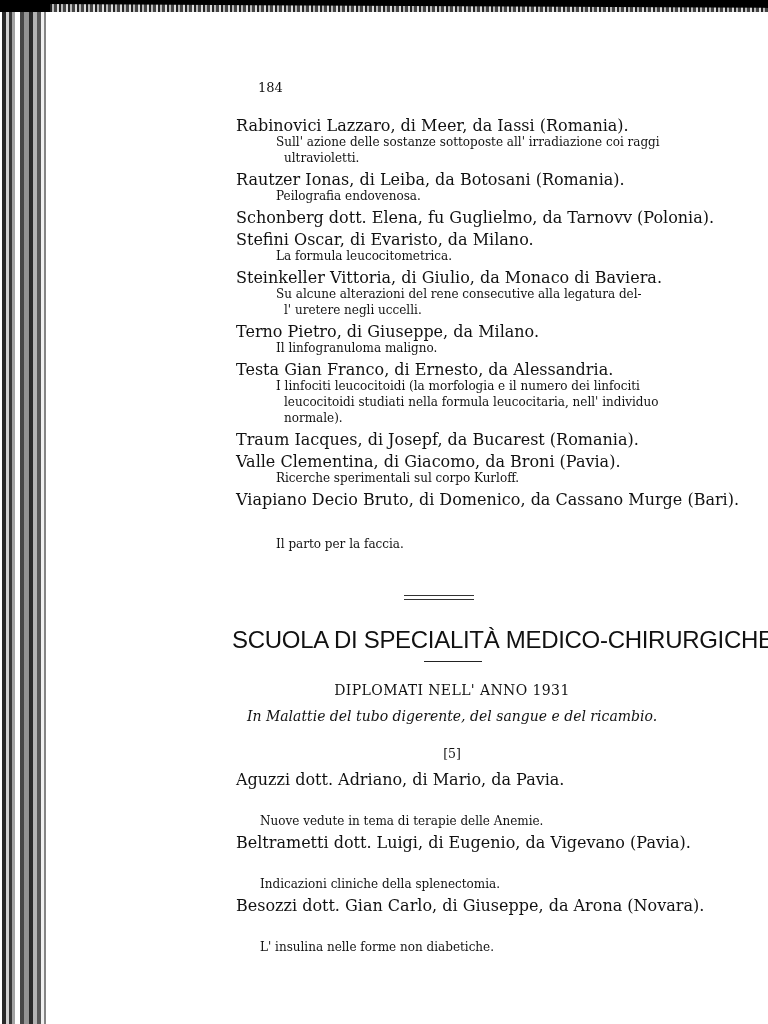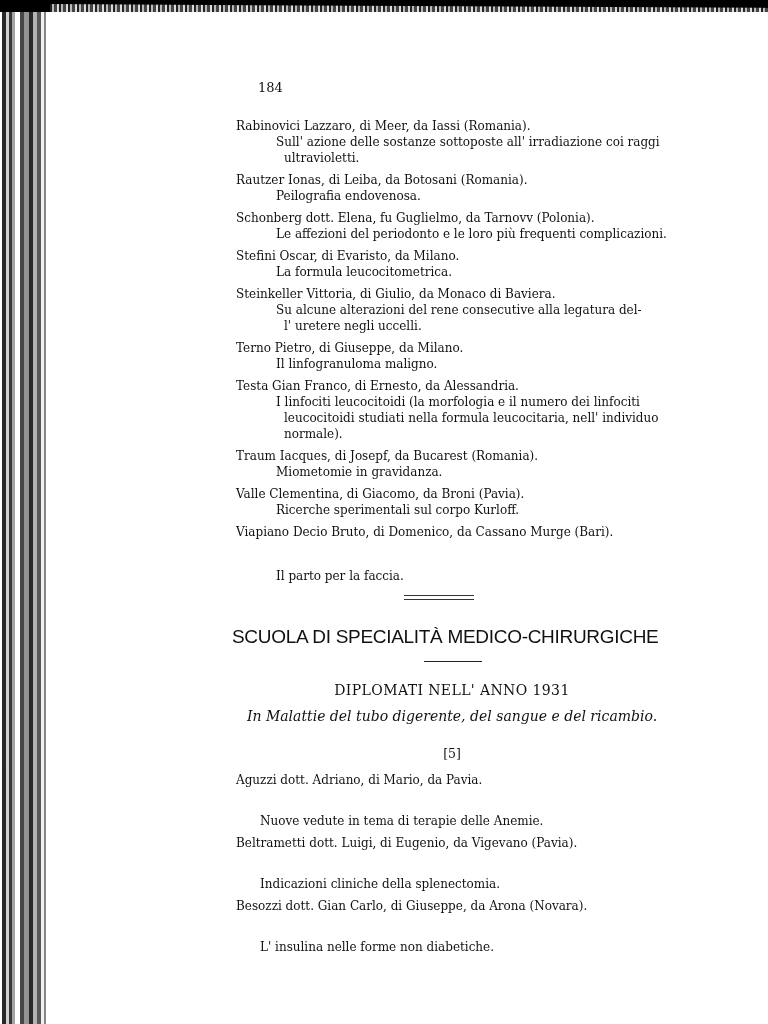--- a/index.html
+++ b/index.html
@@ -29,34 +29,34 @@
     }
     .page {
       position: absolute; left: 48px; top: 12px; width: 720px; height: 1012px;
       background: #fff;
     }
     .page-number {
       position: absolute; left: 258px; top: 80px; font-size: 13px;
     }
     .entries { position: absolute; left: 236px; top: 118px; width: 440px; }
     .entry { margin-bottom: 6px; }
-    .entry-name { font-size: 12px; line-height: 16px; white-space: nowrap; }
+    .entry-name { font-size: 16px; line-height: 16px; white-space: nowrap; }
     .entry-thesis {
       font-size: 12px; line-height: 16px;
       padding-left: 40px; text-indent: 0;
     }
     .entry-thesis .cont { display: block; padding-left: 8px; }
     .divider-double {
       position: absolute; left: 404px; top: 595px; width: 70px; height: 3px;
       border-top: 1px solid #333; border-bottom: 1px solid #333;
     }
     .section-title {
       position: absolute; left: 232px; top: 626px; width: 440px;
-      font-family: "Liberation Sans", sans-serif; font-size: 19px; letter-spacing: -0.3px;
-      text-align: left; white-space: nowrap;
+      font-family: "Liberation Sans", sans-serif; font-size: 24px; letter-spacing: -0.3px;
+      text-align: center; white-space: nowrap;
     }
     .divider-single {
       position: absolute; left: 424px; top: 661px; width: 58px; height: 0;
       border-top: 1px solid #222;
     }
     .subheading {
       position: absolute; left: 232px; top: 682px; width: 440px; text-align: center;
       font-size: 14px; letter-spacing: 0.4px;
     }
     .specialty {
@@ -90,23 +90,20 @@
       </div>
     </div>
     <div class="entry">
       <div class="entry-name">Rautzer Ionas, di Leiba, da Botosani (Romania).</div>
       <div class="entry-thesis">
         <span style="display: block;">Peilografia endovenosa.</span>
       </div>
     </div>
     <div class="entry">
       <div class="entry-name">Schonberg dott. Elena, fu Guglielmo, da Tarnovv (Polonia).</div>
-      <div class="entry-thesis">
-        <span style="display: block;">Le affezioni del periodonto e le loro più frequenti complicazioni.</span>
-      </div>
     </div>
     <div class="entry">
       <div class="entry-name">Stefini Oscar, di Evaristo, da Milano.</div>
       <div class="entry-thesis">
         <span style="display: block;">La formula leucocitometrica.</span>
       </div>
     </div>
     <div class="entry">
       <div class="entry-name">Steinkeller Vittoria, di Giulio, da Monaco di Baviera.</div>
       <div class="entry-thesis">
@@ -123,23 +120,20 @@
     <div class="entry">
       <div class="entry-name">Testa Gian Franco, di Ernesto, da Alessandria.</div>
       <div class="entry-thesis">
         <span style="display: block;">I linfociti leucocitoidi (la morfologia e il numero dei linfociti</span>
         <span class="cont">leucocitoidi studiati nella formula leucocitaria, nell' individuo</span>
         <span class="cont">normale).</span>
       </div>
     </div>
     <div class="entry">
       <div class="entry-name">Traum Iacques, di Josepf, da Bucarest (Romania).</div>
-      <div class="entry-thesis">
-        <span style="display: block;">Miometomie in gravidanza.</span>
-      </div>
     </div>
     <div class="entry">
       <div class="entry-name">Valle Clementina, di Giacomo, da Broni (Pavia).</div>
       <div class="entry-thesis">
         <span style="display: block;">Ricerche sperimentali sul corpo Kurloff.</span>
       </div>
     </div>
     <div class="entry">
       <div class="entry-name">Viapiano Decio Bruto, di Domenico, da Cassano Murge (Bari).</div>
       <div class="entry-thesis">

